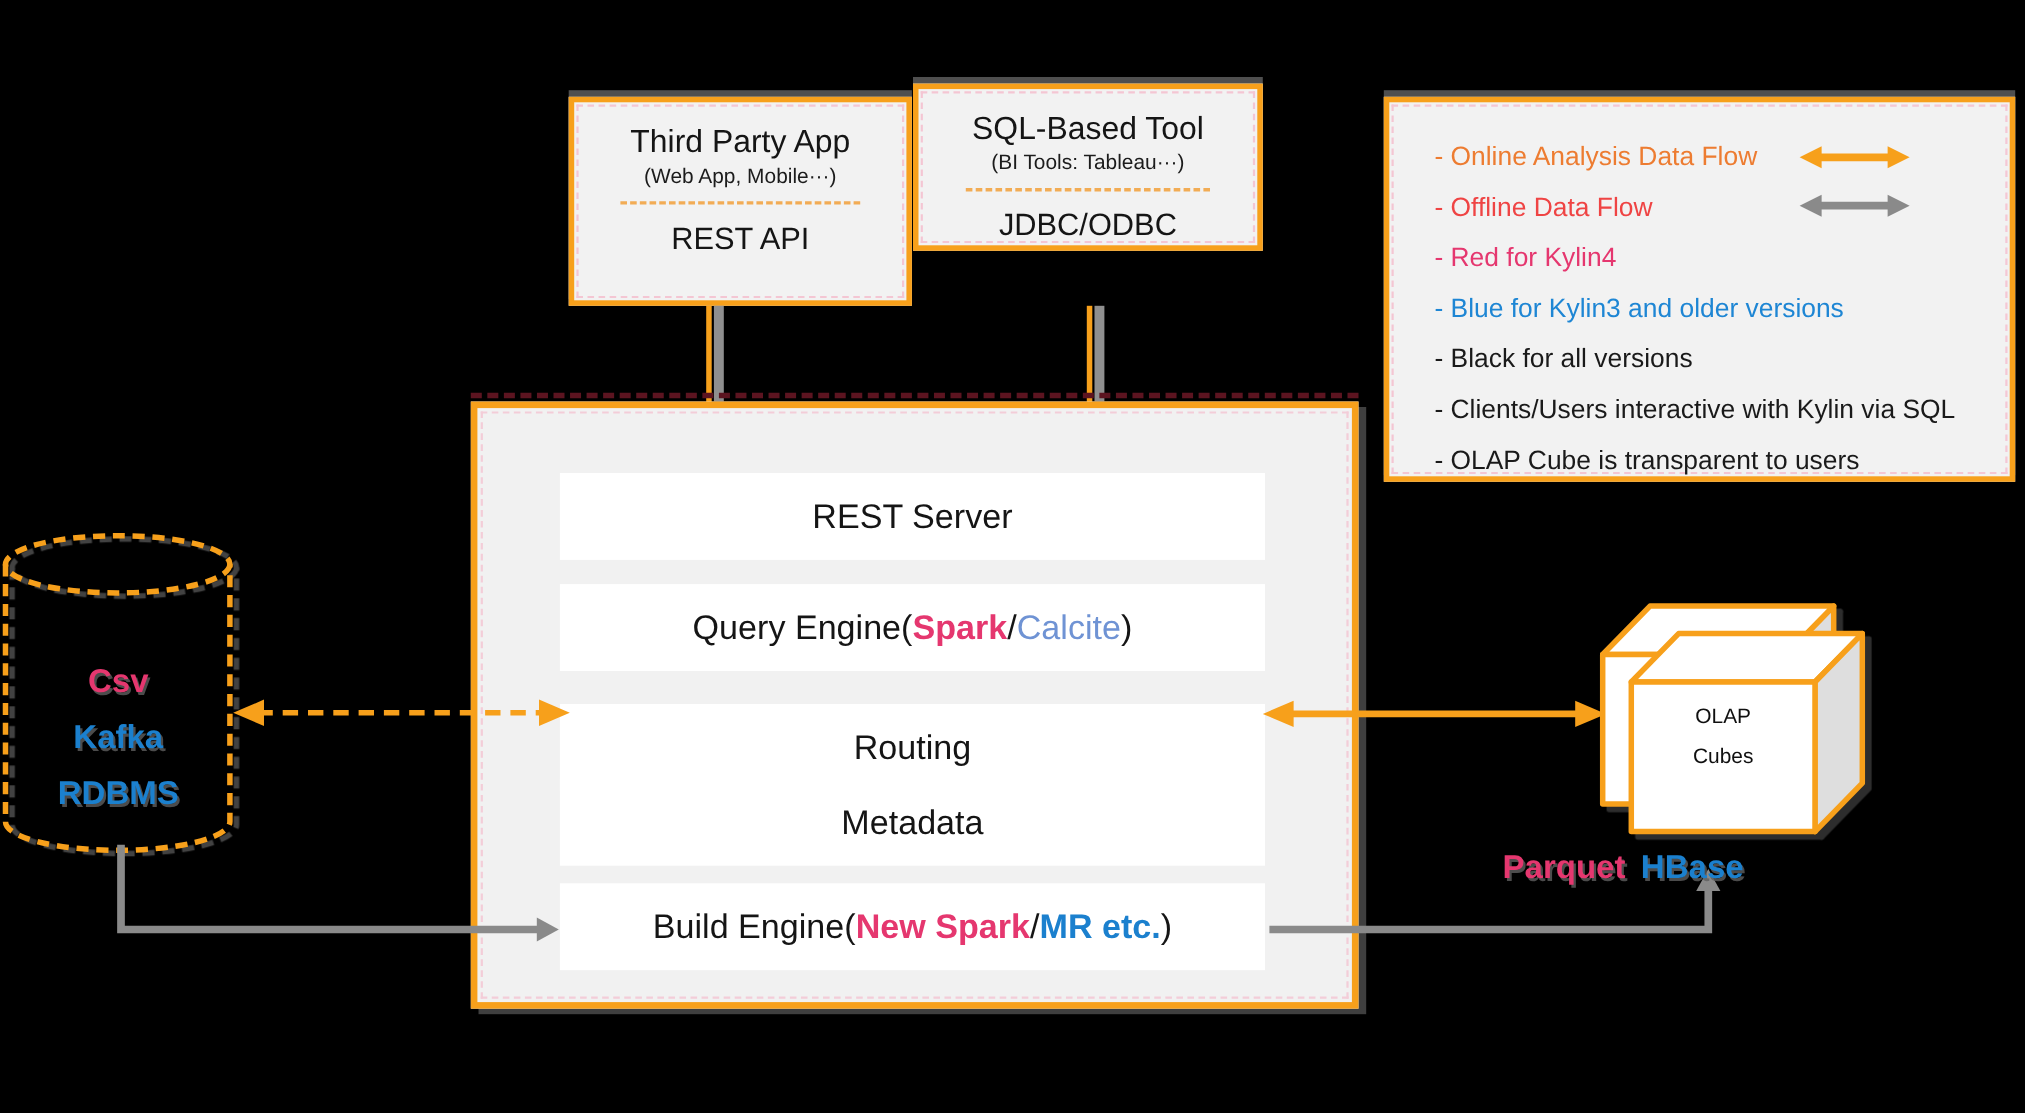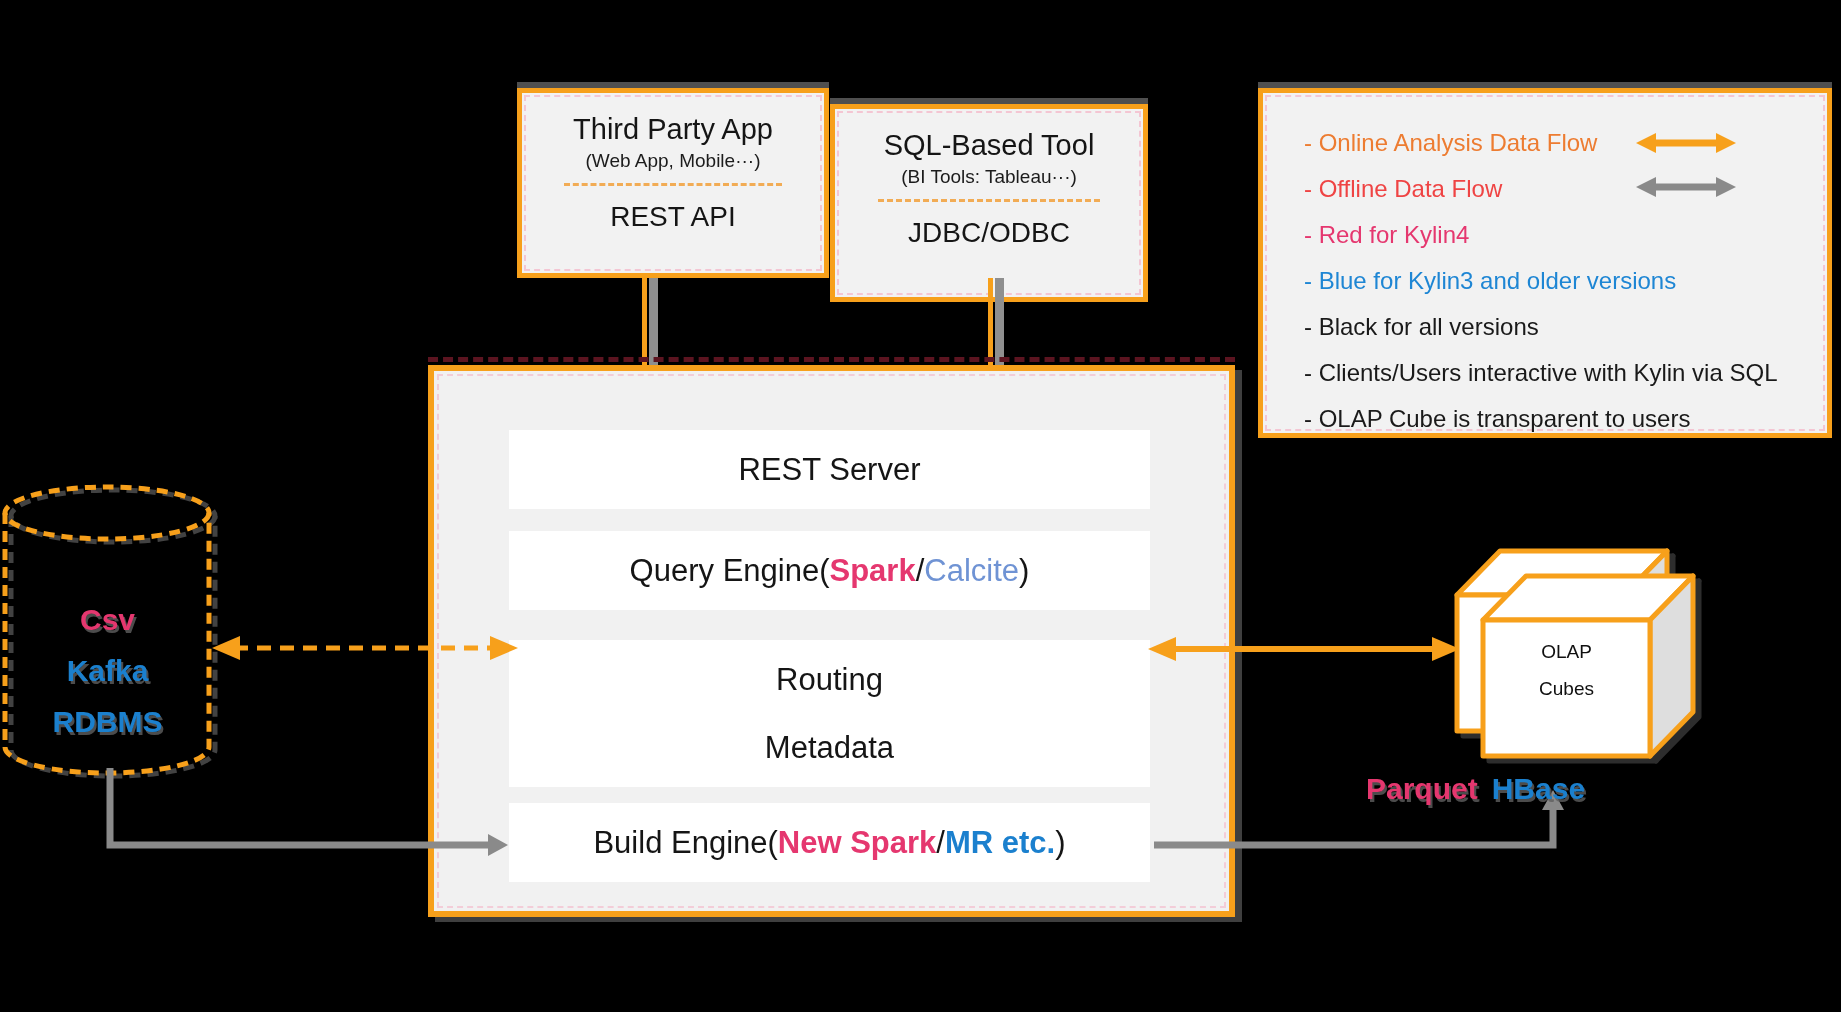--- a/index.html
+++ b/index.html
@@ -106,21 +106,21 @@
 
 <div class="stage">
 
   <div class="panel shadow-top client-box" style="left:490px;top:88px;width:312px;height:190px;margin-left:27px;">
     <div class="client-title">Third Party App</div>
     <div class="client-sub">(Web App, Mobile···)</div>
     <div class="client-divider"></div>
     <div class="client-api">REST API</div>
   </div>
 
-  <div class="panel shadow-top client-box" style="left:830px;top:104px;width:318px;height:198px;">
+  <div class="panel shadow-top client-box" style="left:830px;top:76px;width:318px;height:152px;">
     <div class="client-title">SQL-Based Tool</div>
     <div class="client-sub">(BI Tools: Tableau···)</div>
     <div class="client-divider"></div>
     <div class="client-api">JDBC/ODBC</div>
   </div>
 
   <div class="panel shadow-top" style="left:1258px;top:88px;width:574px;height:350px;">
   </div>
   <div class="legend-item" style="top: 127px; color: rgb(237, 124, 49);">- Online Analysis Data Flow</div>
   <div class="legend-item" style="top: 173px; color: #ef4444;">- Offline Data Flow</div>

